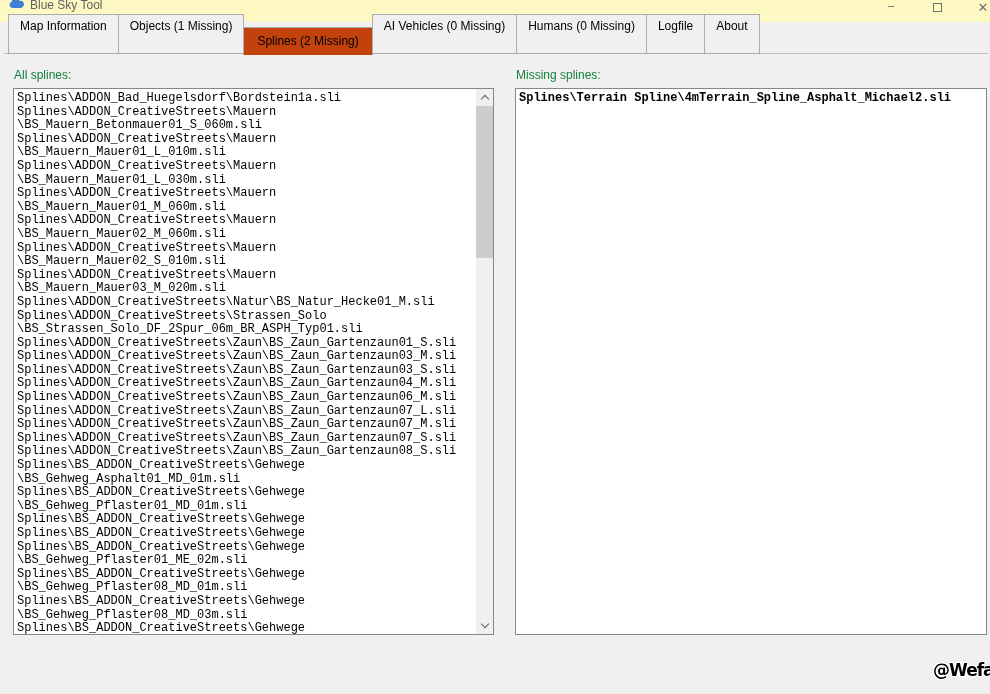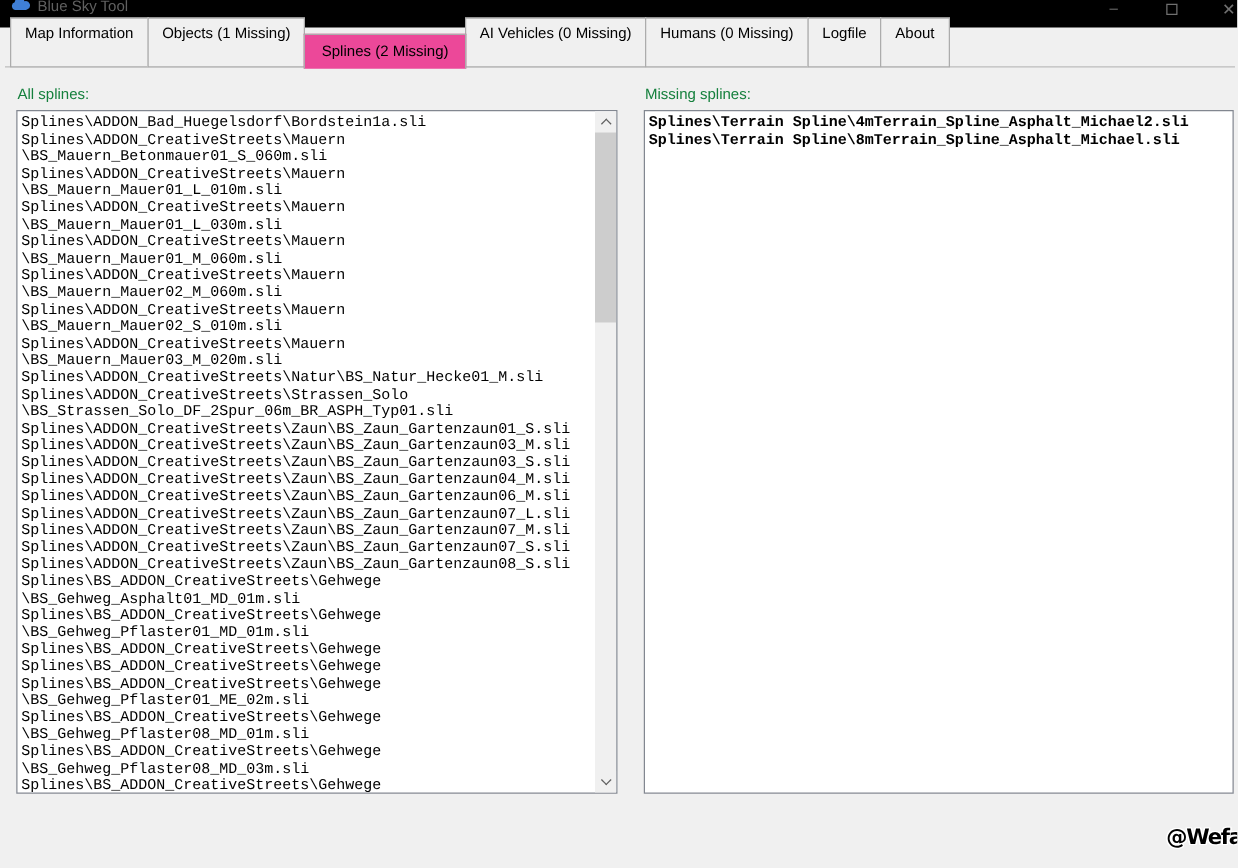--- a/index.html
+++ b/index.html
@@ -2,37 +2,37 @@
 <html><head>
 <meta charset="utf-8">
 <style>
   * { margin:0; padding:0; box-sizing:border-box; }
   html,body { width:990px; height:694px; overflow:hidden; }
   body { font-family:"Liberation Sans", sans-serif; background:#f0f0f0; }
 
   .window { position:relative; width:990px; height:694px; background:#f0f0f0; overflow:hidden; }
 
   
-  .titlebar { position:absolute; top:0; left:0; right:0; height:22px; background:#000000; overflow:hidden; }
+  .titlebar { position:absolute; top:0; left:0; right:0; height:22px; background:#fef9c3; overflow:hidden; }
   .app-icon { position:absolute; left:8px; top:-3px; width:18px; height:13px; }
   .title-text { position:absolute; left:30px; top:-2px; font-size:12px; color:#606060; }
   .win-btn { position:absolute; top:0; width:30px; height:16px; display:flex; align-items:center; justify-content:center; color:#707070; font-size:12px; }
   .btn-min { left:876px; }
   .btn-max { left:922px; }
   .btn-close { left:968px; }
   .max-box { width:9px; height:9px; border:1px solid #707070; margin-top:-2px; }
   .min-glyph { margin-top:-4px; }
   .close-glyph { margin-top:-2px; font-size:13px; }
 
   
   .tabstrip { position:absolute; top:28px; left:0; right:0; height:26px; display:flex; align-items:flex-end; padding-left:8px; }
   .tabstrip::after { content:""; position:absolute; left:4px; right:2px; bottom:0; border-bottom:1px solid #bcbcbc; }
   .tab { height:40px; line-height:22px; padding:0 11px; background:#f0f0f0; border:1px solid #acacac; margin-left:-1px; font-size:12px; color:#000; white-space:nowrap; position:relative; z-index:1; }
   .tab:first-child { margin-left:0; }
-  .tab.active { background:#ec4899; height:28px; line-height:27px; padding:0 13px; margin-bottom:-1px; border-bottom:none; z-index:3; }
+  .tab.active { background:#c2410c; height:28px; line-height:27px; padding:0 13px; margin-bottom:-1px; border-bottom:none; z-index:3; }
 
   
   .panel-label { position:absolute; font-size:12px; color:#15803d; }
   .label-all { left:14px; top:68px; }
   .label-missing { left:516px; top:68px; }
 
   
   .listbox { position:absolute; top:88px; height:547px; background:#ffffff; border:1px solid #828790; overflow:hidden; }
   .listbox-left { left:13px; width:481px; }
   .listbox-right { left:515px; width:472px; }
@@ -140,19 +140,18 @@
       <div class="scroll-thumb"></div>
       <div class="scroll-btn down">
           <span class="chev down-c"></span>
         </div>
     </div>
   </div>
 
   <div class="listbox listbox-right">
     <div class="list-lines">
         <div class="list-line">Splines\Terrain Spline\4mTerrain_Spline_Asphalt_Michael2.sli</div>
-        <div class="list-line">Splines\Terrain Spline\8mTerrain_Spline_Asphalt_Michael.sli</div>
       </div>
   </div>
 
   <div class="watermark">@Wefans</div>
 
 </div>
 
 </body></html>

